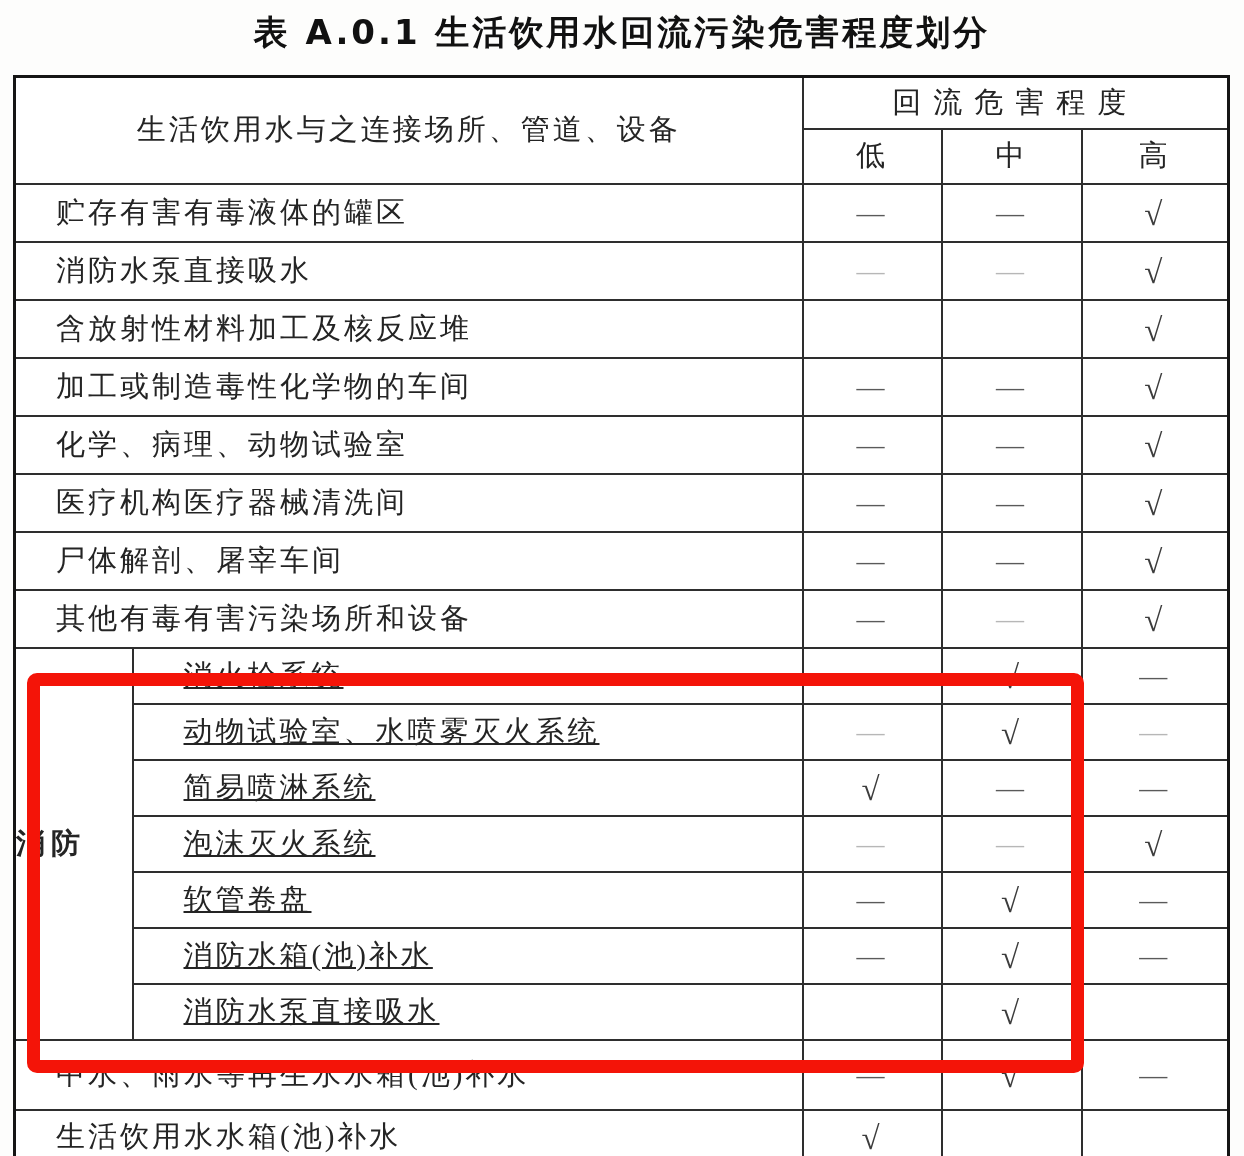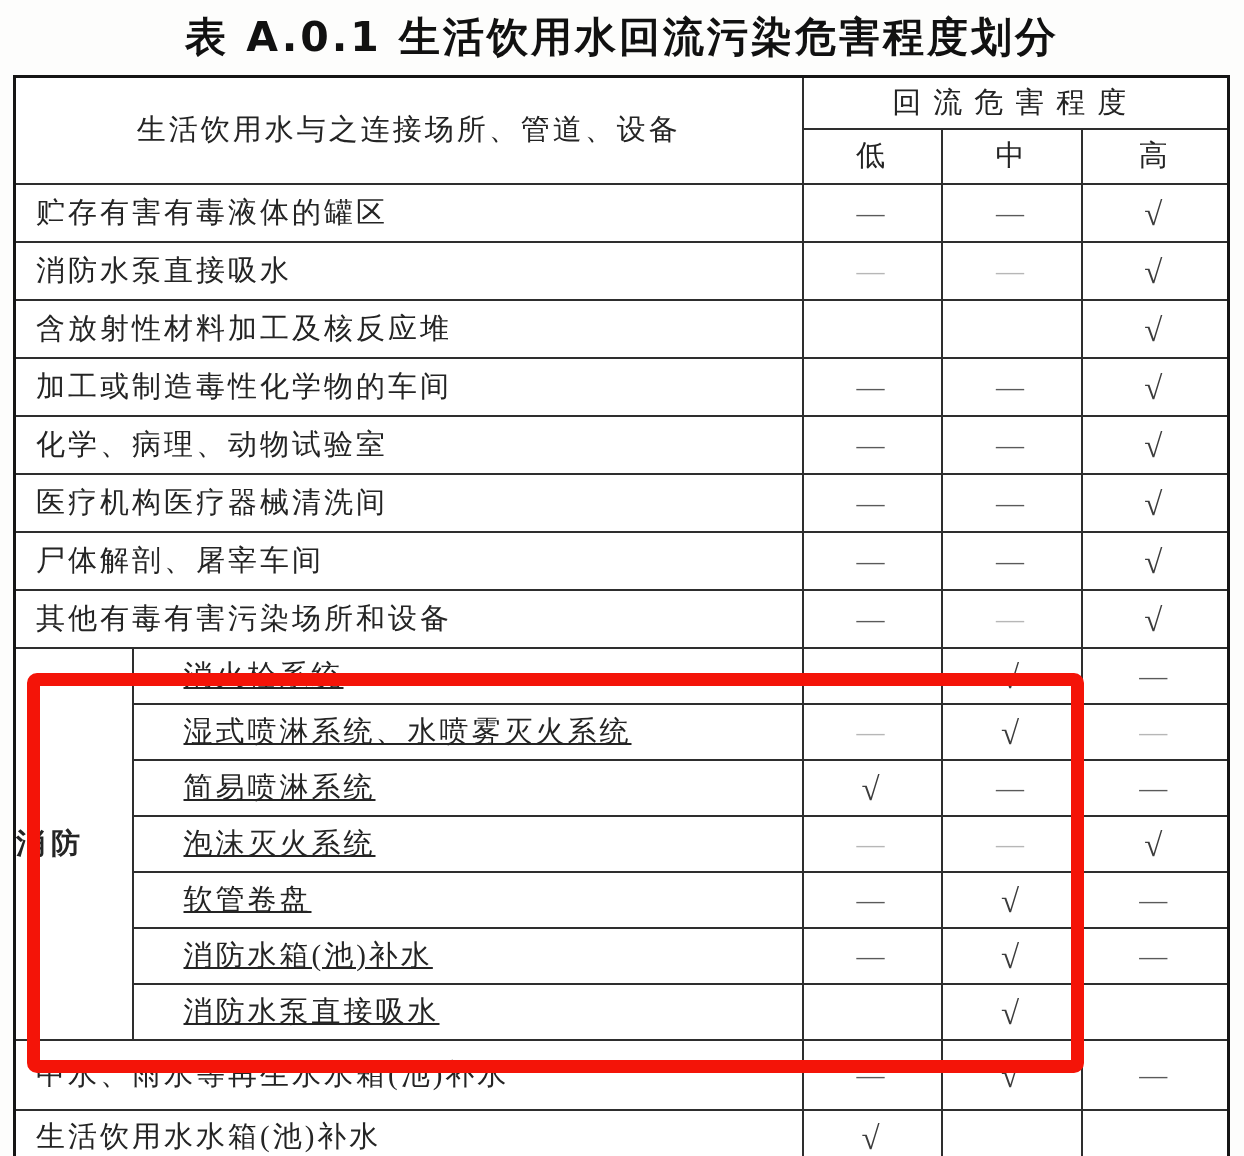--- a/index.html
+++ b/index.html
@@ -10,21 +10,21 @@
     overflow:hidden;
     background:#fdfdfc;
     font-family:"Liberation Serif","DejaVu Serif",serif;
     color:#1f1f1f;
   }
   .page-title {
     position:absolute; top:10px; left:0; width:100%;
     text-align:center;
     font-family:"DejaVu Sans","Liberation Sans",sans-serif;
     font-weight:bold;
-    font-size:41px;
+    font-size:34px;
     letter-spacing:3px;
     color:#111;
   }
   .table-wrap { position:absolute; left:13px; top:75px; }
   table.hazard-table {
     border-collapse:collapse;
     table-layout:fixed;
     width:1214px;
     border:3px solid #151515;
     background:#fff;
@@ -38,21 +38,21 @@
     white-space:nowrap;
   }
   thead tr.h1 { height:52px;margin-left:32px; }
   thead tr.h2 { height:55px; }
   th { font-weight:normal; text-align:center; vertical-align:middle; }
   th.group-header { letter-spacing:12px; }
   tbody tr { height:58px; }
   tbody tr.fire-row { height:56px; }
   tbody tr.tall-row { height:70px; }
   tbody tr.clipped-row { height:56px; }
-  td.label-cell { text-align:left; padding-left:20px; vertical-align:middle; }
+  td.label-cell { text-align:left; padding-left:40px; vertical-align:middle; }
   td.item-cell { text-align:left; padding-left:50px; vertical-align:middle;text-decoration:underline; }
   td.group-cell { vertical-align:middle; letter-spacing:6px;font-weight:bold; }
   td.mark-cell { text-align:center; vertical-align:middle; }
   .mark { display:inline-block; line-height:1; }
   .mark.check { color:#3c3c3c; font-size:33px; transform:translateY(2px); }
   .mark.dash { color:#5a5a5a; font-size:28px; }
   .mark.dash_faint { color:#b7b7b7; font-size:28px; }
   .mark.empty { }
   .highlight-box {
     position:absolute;
@@ -139,21 +139,21 @@
           <td class="mark-cell"><span class="mark check">√</span></td>
         </tr>
         <tr class="fire-row">
           <td class="group-cell" rowspan="7">消防</td>
           <td class="item-cell">消火栓系统</td>
           <td class="mark-cell"><span class="mark dash">—</span></td>
           <td class="mark-cell"><span class="mark check">√</span></td>
           <td class="mark-cell"><span class="mark dash">—</span></td>
         </tr>
         <tr class="fire-row">
-          <td class="item-cell">湿式喷淋系统、水喷雾灭火系统</td>
+          <td class="item-cell">动物试验室、水喷雾灭火系统</td>
           <td class="mark-cell"><span class="mark dash_faint">—</span></td>
           <td class="mark-cell"><span class="mark check">√</span></td>
           <td class="mark-cell"><span class="mark dash_faint">—</span></td>
         </tr>
         <tr class="fire-row">
           <td class="item-cell">简易喷淋系统</td>
           <td class="mark-cell"><span class="mark check">√</span></td>
           <td class="mark-cell"><span class="mark dash">—</span></td>
           <td class="mark-cell"><span class="mark dash">—</span></td>
         </tr>

